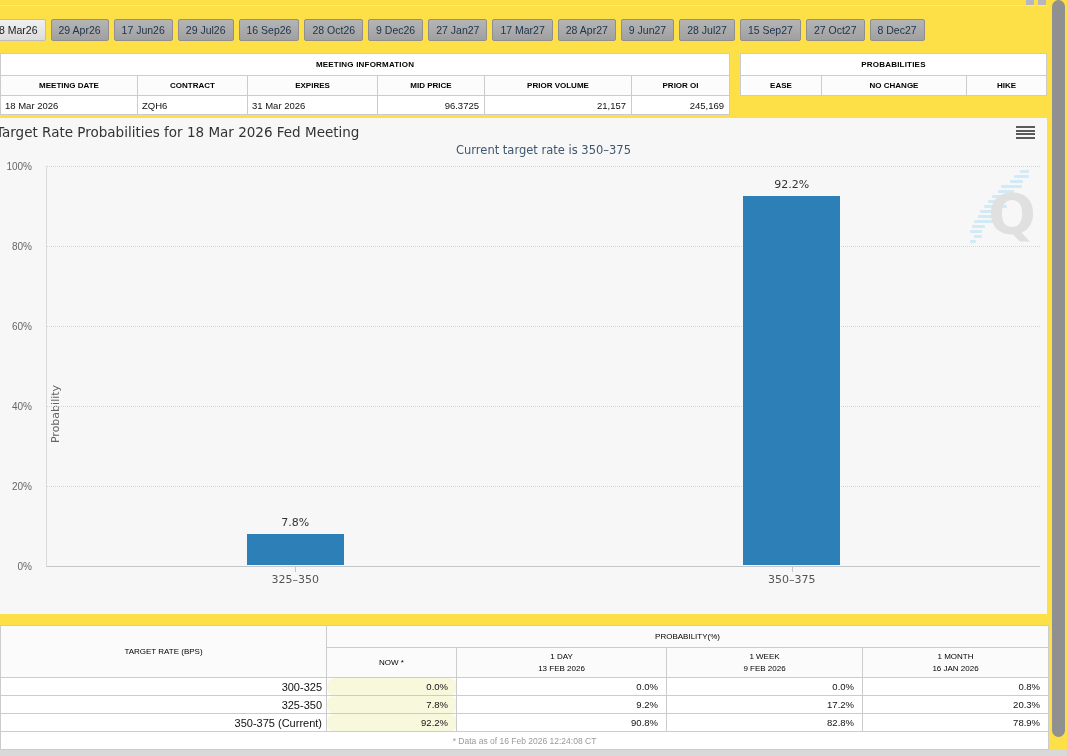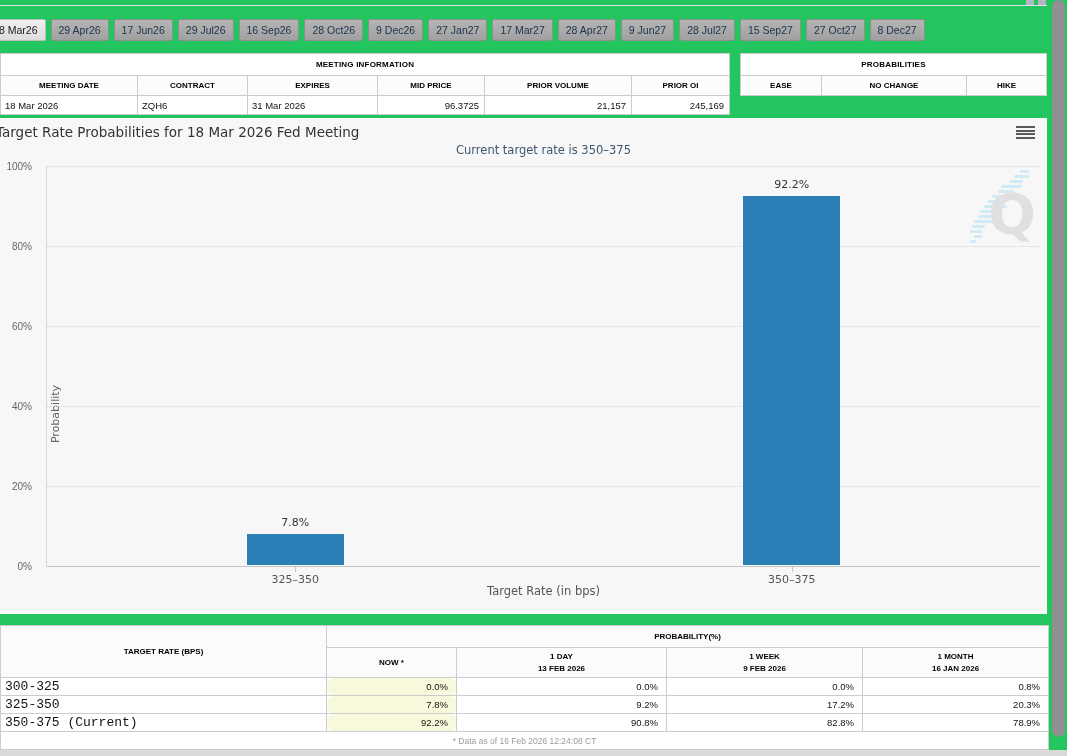--- a/index.html
+++ b/index.html
@@ -1,18 +1,18 @@
 <!DOCTYPE html>
 <html><head>
 <meta charset="utf-8">
 <style>
   * { box-sizing: border-box; }
   html,body { margin:0; padding:0; background:#fff; }
   body { font-family:"Liberation Sans", sans-serif; }
-  .page { position:relative; width:1067px; height:756px; background:#22c55e; overflow:hidden; }
+  .page { position:relative; width:1067px; height:756px; background:#fde047; overflow:hidden; }
 
   
   .top-divider { position:absolute; top:5px; left:0; width:1047px; height:1px; background:#e3e3e3; }
   .clipped-icons { position:absolute; top:0; left:1026px; height:5px; display:flex; gap:4px; }
   .clipped-icons span { width:8px; height:5px; background:#b6b6c2; }
 
   
   .tab-bar { position:absolute; top:19px; left:-9px; display:flex; gap:5px; white-space:nowrap; }
   .tab { height:22px; line-height:20px; padding:0 7px; font-size:10.5px; color:#20354f;
          background:linear-gradient(#b5b5b5,#a0a0a0); border:1px solid #8f8f8f; border-radius:2px;
@@ -51,24 +51,24 @@
   .x-cat { position:absolute; top:407px; transform:translateX(-50%); font-family:"DejaVu Sans",sans-serif;
            font-size:11px; color:#555; white-space:nowrap; }
   .x-title { position:absolute; top:466px; left:47px; width:993px; text-align:center;
              font-family:"DejaVu Sans",sans-serif; font-size:11.5px; color:#555; }
   .watermark { position:absolute; top:52px; right:7px; width:70px; height:78px; opacity:.9; }
 
   
   #history-table { position:absolute; top:625px; left:0; width:1048px; border-collapse:collapse;
                    background:#fff; table-layout:fixed; }
   #history-table th, #history-table td { border:1px solid #ccc; padding:0 4px; }
-  #history-table th { font-size:8px; font-weight:bold; color:#000; background:#fbfbfb; text-align:center; }
+  #history-table th { font-size:8px; font-weight:normal; color:#000; background:#fbfbfb; text-align:center; }
   .group-h { height:22px; }
   .sub-h { height:30px; vertical-align:middle; line-height:1.5; }
-  .rate-cell { height:18px; font-size:13px; text-align:left; color:#111;font-family:Liberation Mono, monospace; }
+  .rate-cell { height:18px; font-size:11px; text-align:right; color:#111; }
   .num-cell { height:18px; font-size:9.5px; text-align:right; padding-right:8px !important; color:#111;border-radius:8px; }
   .now-cell { background:#f8f8dc; }
   .footnote-cell { height:18px; font-size:8.5px; color:#999; text-align:center; }
 
   
   .scroll-thumb { position:absolute; left:1052px; top:0; width:13px; height:737px; background:#909090; border-radius:7px; }
   .bottom-strip { position:absolute; left:0; top:750px; width:1067px; height:6px; background:#d9d9d9; }
 </style>
 </head>
 <body>
@@ -195,21 +195,20 @@
         <div class="ytick" style="top: 0px;">100%</div>
         <div class="bar" style="left: 199.75px; height: 31px; background: rgb(45, 127, 184);"></div>
         <div class="bar-label" style="left: 199.75px; bottom: 37px;">7.8%</div>
         <div class="x-tick" style="left: 248.25px;"></div>
         <div class="x-cat" style="left: 248.25px;">325–350</div>
         <div class="bar" style="left: 696.25px; height: 369px; background: rgb(45, 127, 184);"></div>
         <div class="bar-label" style="left: 696.25px; bottom: 375px;">92.2%</div>
         <div class="x-tick" style="left: 744.75px;"></div>
         <div class="x-cat" style="left: 744.75px;">350–375</div>
       </div>
-    <div class="x-title">Target Rate (in bps)</div>
   </div>
 
   <table id="history-table">
     <colgroup>
         <col style="width:326px">
         <col style="width:130px">
         <col style="width:210px">
         <col style="width:196px">
         <col style="width:186px">
       </colgroup>

